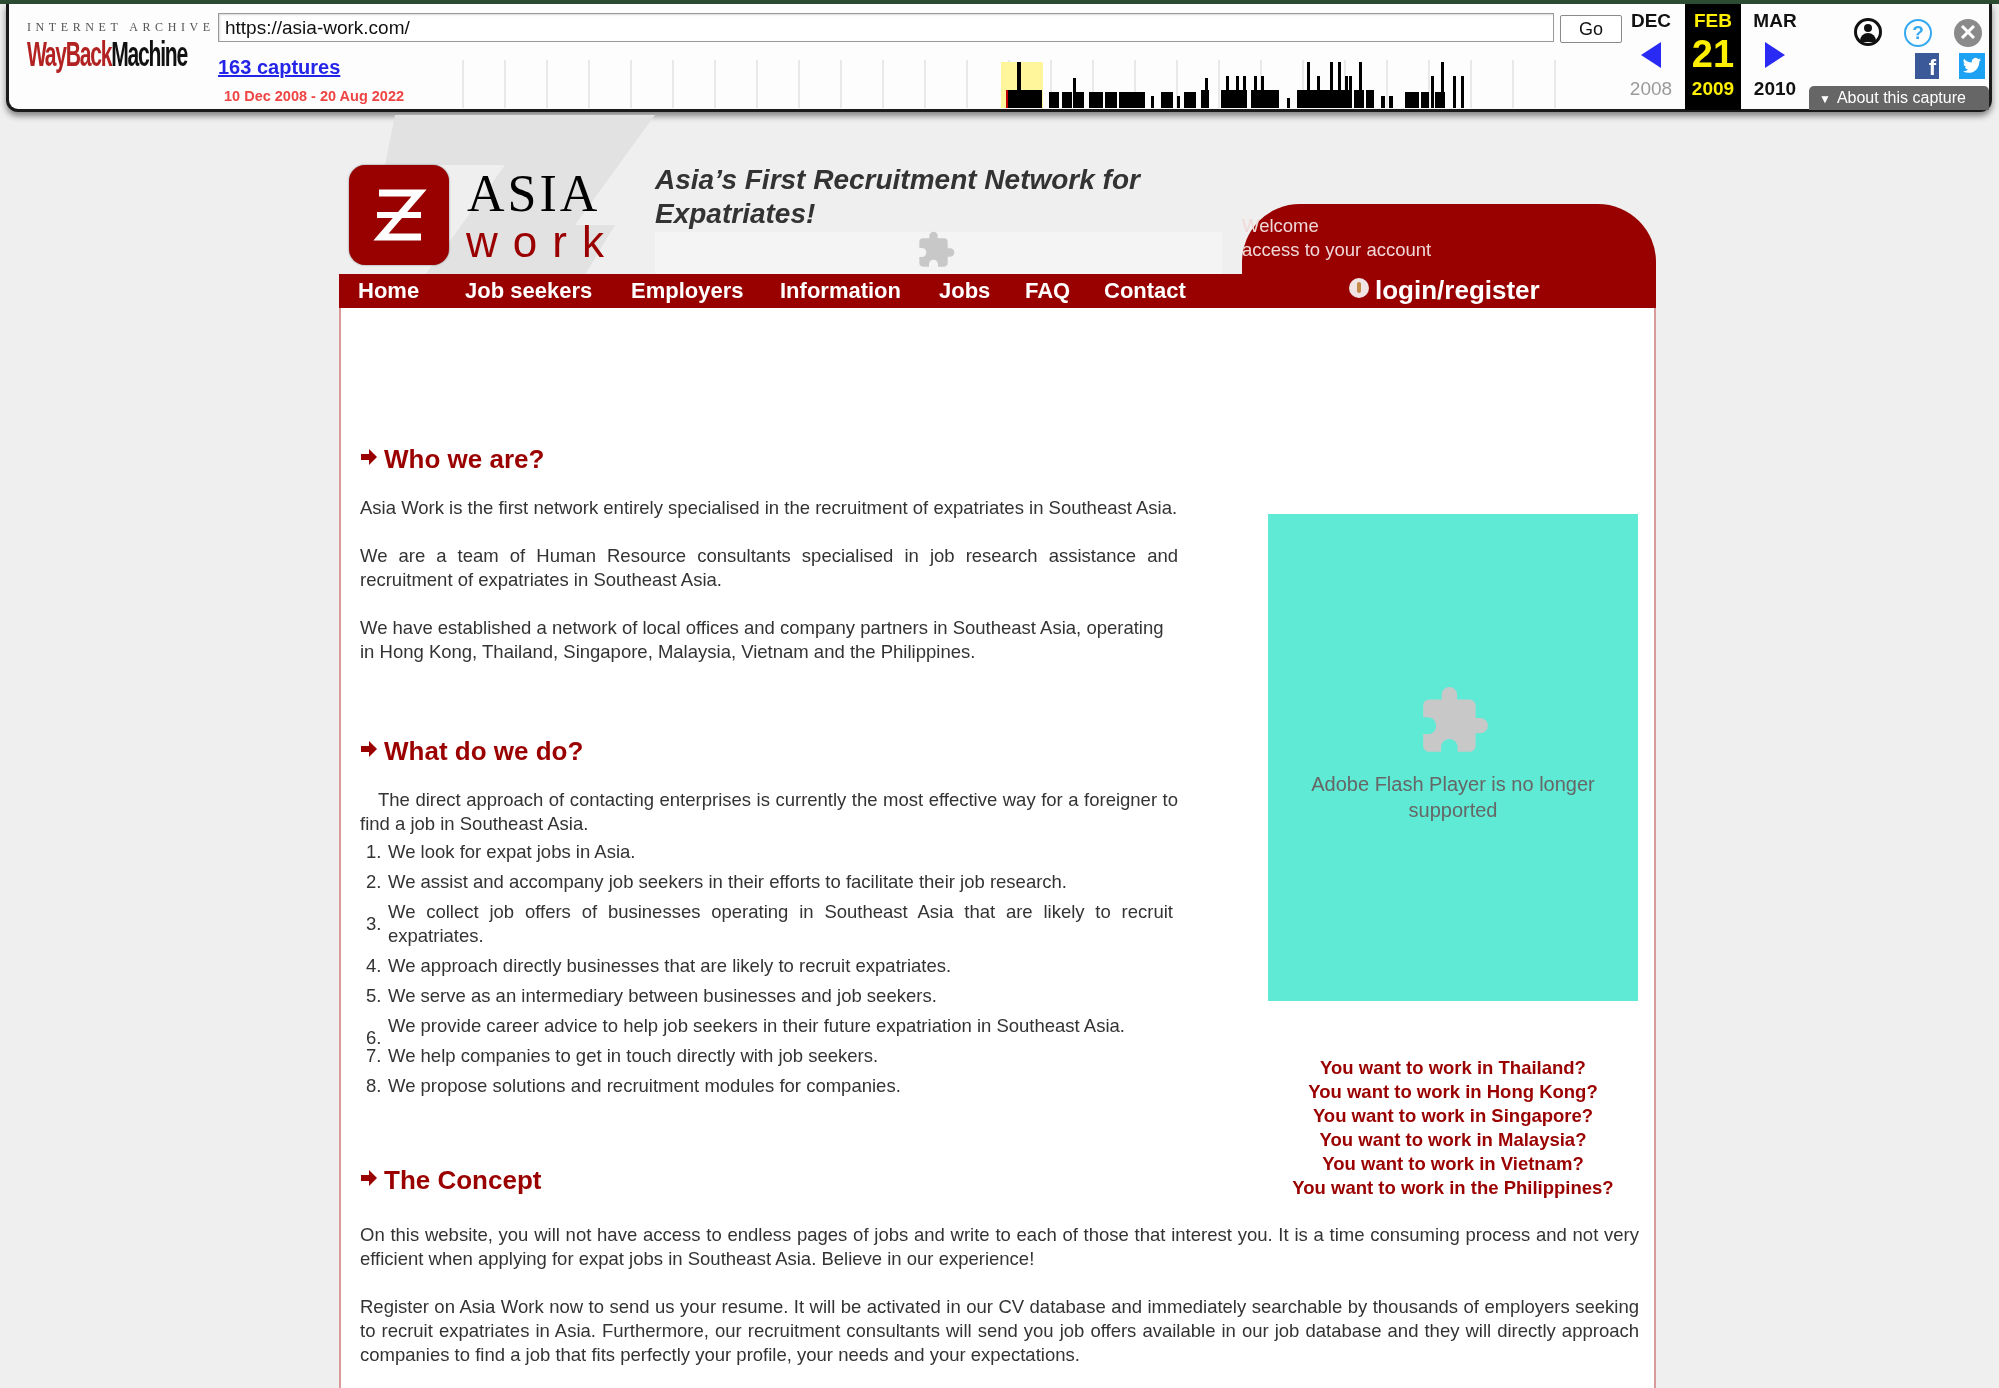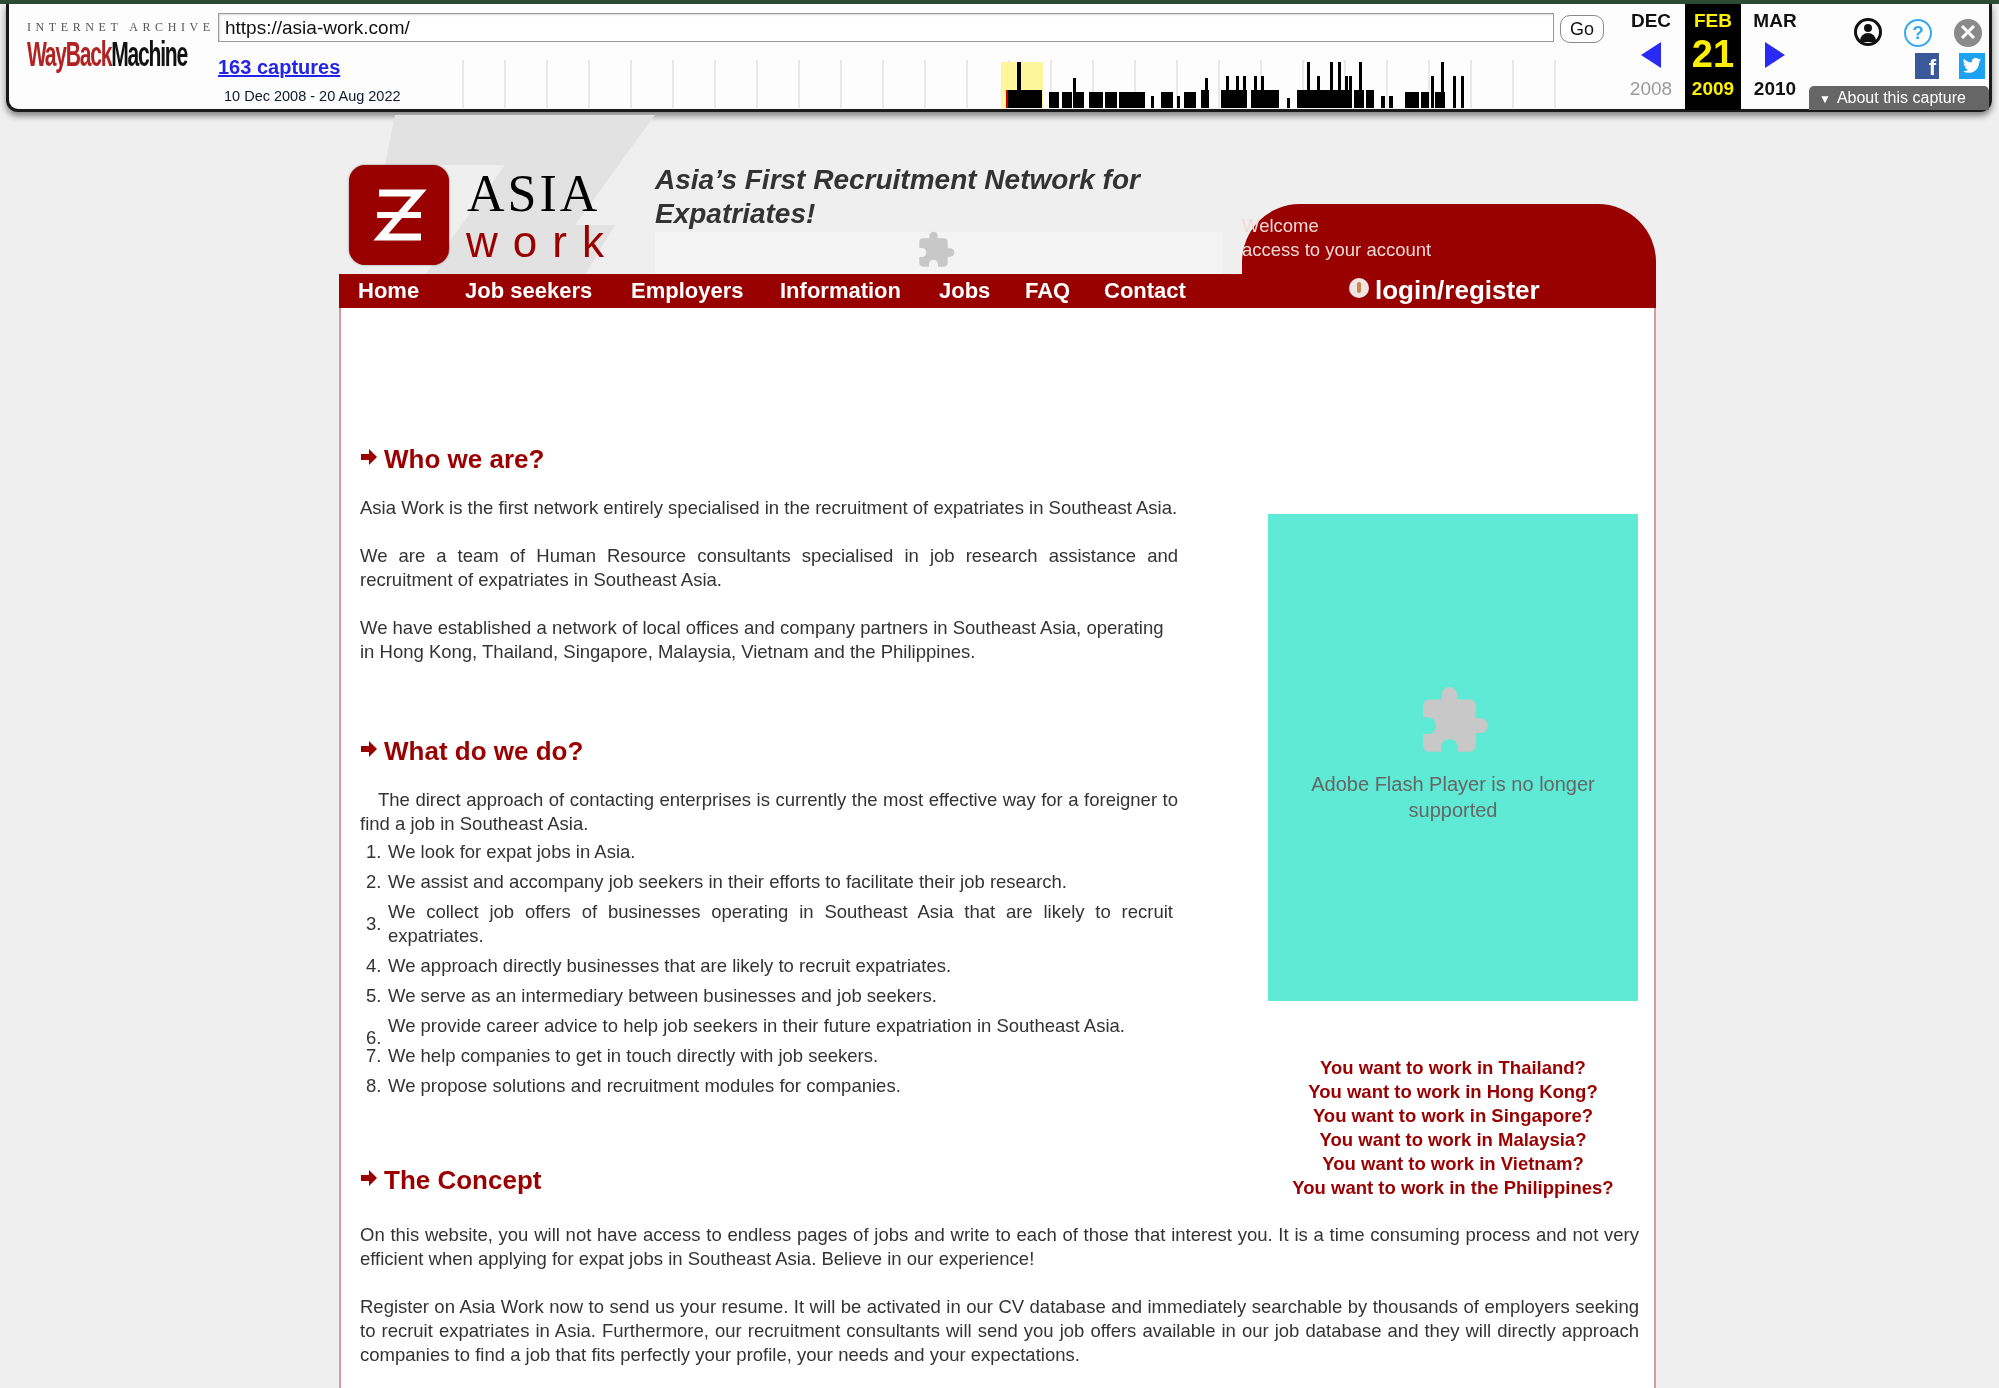--- a/index.html
+++ b/index.html
@@ -12,24 +12,24 @@
         box-shadow: 0 4px 6px rgba(0,0,0,0.45); }
   #wb-top-edge { position: absolute; left: 0; top: 0; width: 1999px; height: 4px; background: #2d4d33; }
   #wb-logo { position: absolute; left: 18px; top: 16px; width: 180px; }
   #wb-logo .ia { font-family: Liberation Serif, serif; font-size: 12px; letter-spacing: 4.6px; color: #555; white-space: nowrap; }
   #wb-logo .wm { font-family: "Liberation Sans Narrow", "Liberation Sans", sans-serif; font-size: 34px; font-weight: bold;
                  letter-spacing: -2px; transform: scaleX(0.62) scaleY(1.05); transform-origin: left top; white-space: nowrap; margin-top: -2px; line-height: 38px; }
   #wb-logo .wm .wb { color: #b22222; }
   #wb-logo .wm .mc { color: #111; }
   #wb-url { position: absolute; left: 209px; top: 9px; width: 1336px; height: 29px; border: 1px solid #9a9a9a; background: #fff;
             font-size: 19px; padding: 3px 6px; color: #111; font-family: "Liberation Sans", sans-serif; box-shadow: inset 1px 1px 2px rgba(0,0,0,0.15); }
-  #wb-go { position: absolute; left: 1551px; top: 11px; width: 44px; height: 28px; border: 1px solid #8a8a8a; background: #fff;
-           font-size: 18px; text-align: center; line-height: 26px; color: #111; border-radius: 10px; }
+  #wb-go { position: absolute; left: 1551px; top: 11px; width: 62px; height: 28px; border: 1px solid #8a8a8a; background: #fff;
+           font-size: 18px; text-align: center; line-height: 26px; color: #111; border-radius: 2px; }
   #wb-captures { position: absolute; left: 209px; top: 52px; font-size: 20px; font-weight: bold; color: #2424e8; text-decoration: underline; }
-  #wb-range { position: absolute; left: 215px; top: 84px; font-size: 14.5px; color: #0f172a; }
+  #wb-range { position: absolute; left: 215px; top: 84px; font-size: 14.5px; color: #ef4444; font-weight: bold; }
   #wb-spark { position: absolute; left: 452px; top: 56px; width: 1130px; height: 48px; }
   #wb-months { position: absolute; left: 1614px; top: 0; width: 192px; height: 108px; }
   .mcol { position: absolute; top: 0; width: 56px; height: 106px; text-align: center; }
   .mcol .mon { font-size: 19px; font-weight: bold; margin-top: 6px; }
   .mcol .day { font-size: 38px; font-weight: bold; line-height: 40px; margin-top: 2px; height: 40px; }
   .mcol .yr { font-size: 19px; font-weight: bold; margin-top: 4px; }
   #m-prev { left: 0; color: #111; }
   #m-prev .yr { color: #9a9a9a; font-weight: normal; }
   #m-cur { left: 62px; background: #000; color: #ffef00; width: 56px; }
   #m-next { left: 124px; color: #111; }

